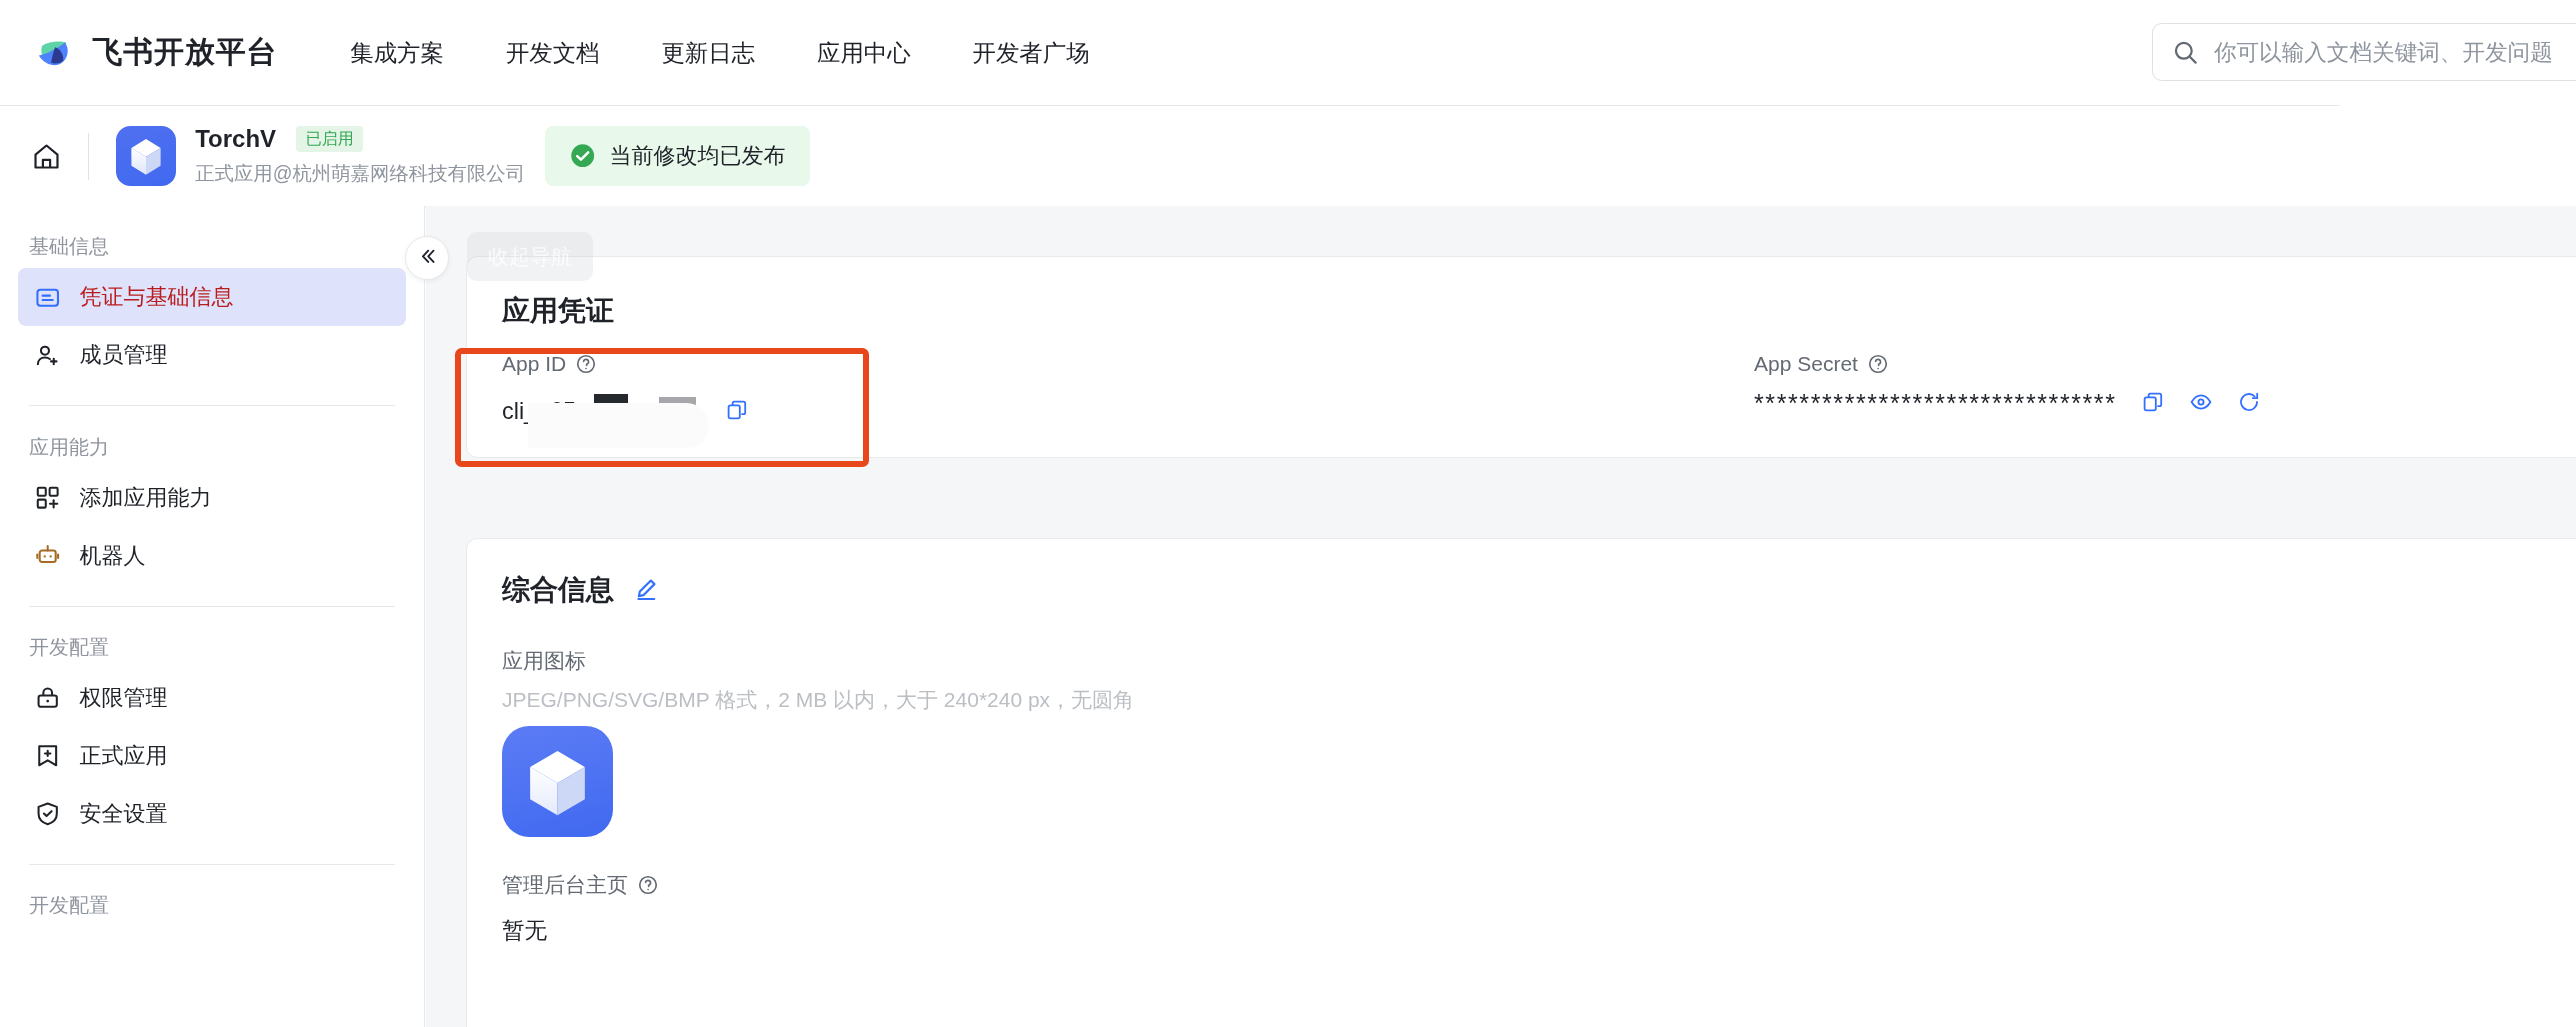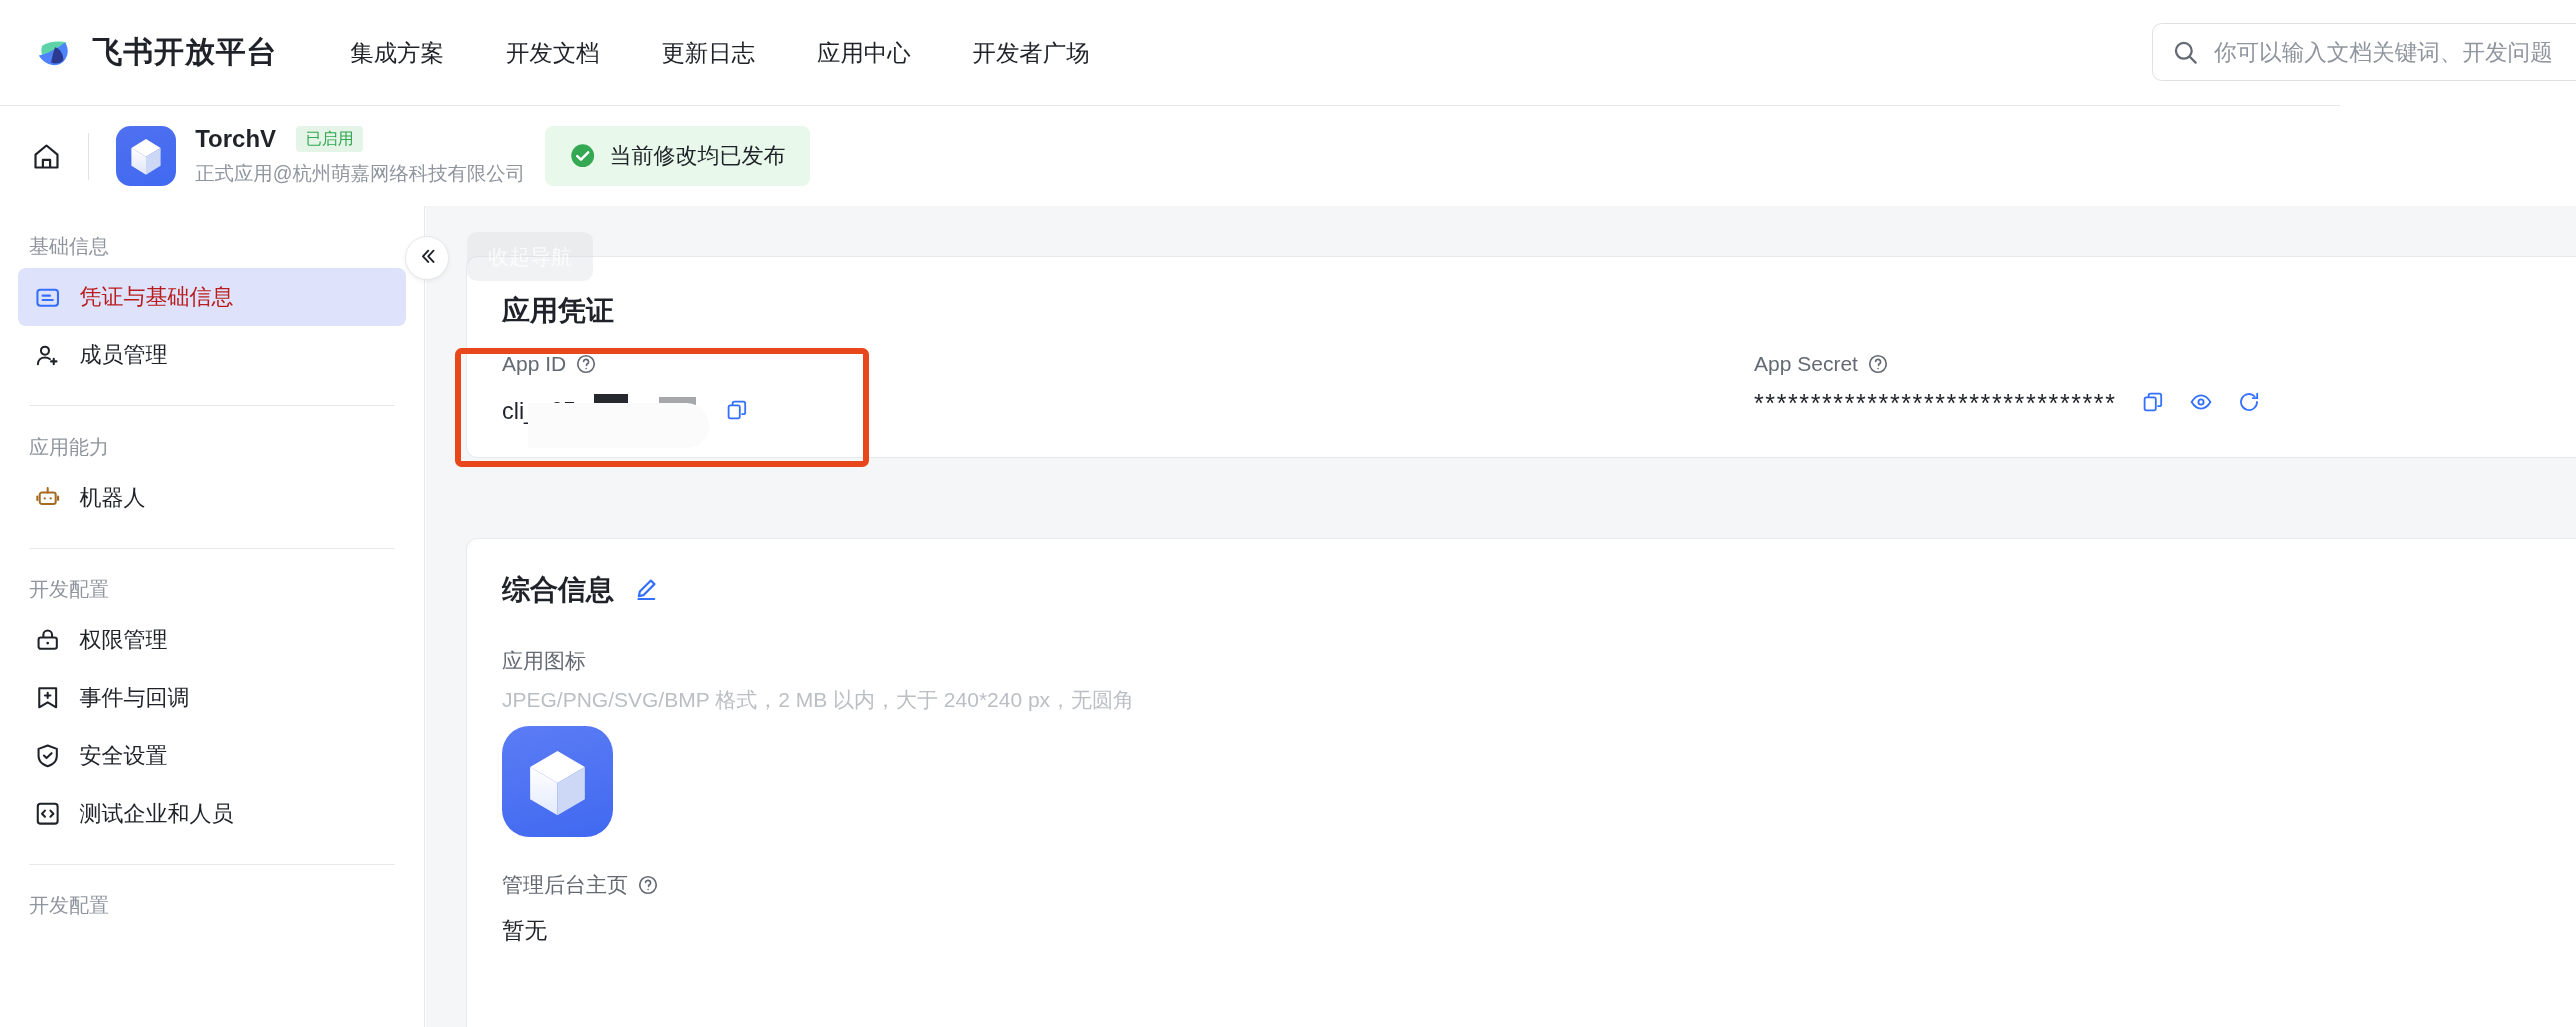--- a/index.html
+++ b/index.html
@@ -262,20 +262,32 @@
           <line x1="14.9" y1="17" x2="19.7" y2="17"></line>
       </svg>
     </span>
     <span class="side-label">成员管理</span>
   </div>
 
   <div class="side-sep"></div>
 
   <div class="side-group spaced">应用能力</div>
 
+  <div class="side-item">
+    <span class="side-ico">
+      <svg viewBox="0 0 24 24" width="27.4" height="27.4" fill="none" stroke="#1f2329" stroke-width="1.8" stroke-linecap="round">
+        <rect x="3.3" y="3.3" width="7" height="7" rx="1"></rect>
+        <rect x="13.7" y="3.3" width="7" height="7" rx="1"></rect>
+        <rect x="3.3" y="13.7" width="7" height="7" rx="1"></rect>
+        <line x1="17.2" y1="14.2" x2="17.2" y2="20.5"></line>
+          <line x1="14" y1="17.3" x2="20.4" y2="17.3"></line>
+      </svg>
+    </span>
+    <span class="side-label">添加应用能力</span>
+  </div>
 
   <div class="side-item">
     <span class="side-ico">
       <svg viewBox="0 0 24 24" width="27.4" height="27.4" fill="none" stroke="#a56b22" stroke-width="1.8" stroke-linecap="round">
         <rect x="5" y="7.5" width="14" height="10" rx="2"></rect>
         <line x1="12" y1="3.6" x2="12" y2="7.4"></line>
         <circle cx="9.4" cy="12.6" r="1" fill="#a56b22" stroke="none"></circle>
         <circle cx="14.6" cy="12.6" r="1" fill="#a56b22" stroke="none"></circle>
         <line x1="2.9" y1="11" x2="2.9" y2="14"></line>
           <line x1="21.1" y1="11" x2="21.1" y2="14"></line>
@@ -300,43 +312,33 @@
   </div>
 
   <div class="side-item">
     <span class="side-ico">
       <svg viewBox="0 0 24 24" width="27.4" height="27.4" fill="none" stroke="#1f2329" stroke-width="1.8" stroke-linecap="round" stroke-linejoin="round">
         <path d="M4.6 3.8 H19.4 V20.4 L12 16 L4.6 20.4 Z"></path>
         <line x1="12" y1="7.6" x2="12" y2="12.3"></line>
           <line x1="9.6" y1="10" x2="14.4" y2="10"></line>
       </svg>
     </span>
-    <span class="side-label">事件与回调</span>
+    <span class="side-label">正式应用</span>
   </div>
 
   <div class="side-item">
     <span class="side-ico">
       <svg viewBox="0 0 24 24" width="27.4" height="27.4" fill="none" stroke="#1f2329" stroke-width="1.8" stroke-linecap="round" stroke-linejoin="round">
         <path d="M12 3 L20 6 V12 C20 16.6 16.5 19.8 12 21.2 C7.5 19.8 4 16.6 4 12 V6 Z"></path>
         <path d="M8.7 11.8 11 14.1 15.4 9.8"></path>
       </svg>
     </span>
     <span class="side-label">安全设置</span>
   </div>
 
-  <div class="side-item">
-    <span class="side-ico">
-      <svg viewBox="0 0 24 24" width="27.4" height="27.4" fill="none" stroke="#1f2329" stroke-width="1.8" stroke-linecap="round" stroke-linejoin="round">
-        <rect x="3.3" y="3.3" width="17.4" height="17.4" rx="2.4"></rect>
-        <path d="M9.6 9.3 7 12 9.6 14.7"></path>
-          <path d="M14.4 9.3 17 12 14.4 14.7"></path>
-      </svg>
-    </span>
-    <span class="side-label">测试企业和人员</span>
-  </div>
 
   <div class="side-sep"></div>
 
   <div class="side-group spaced">开发配置</div>
 </div>
 
 <div class="collapse-btn">
   <span>
     <svg viewBox="0 0 24 24" width="22.6" height="22.6" fill="none" stroke="#1f2329" stroke-width="2" stroke-linecap="round" stroke-linejoin="round">
       <path d="M13 6 L7.4 12 13 18"></path>

